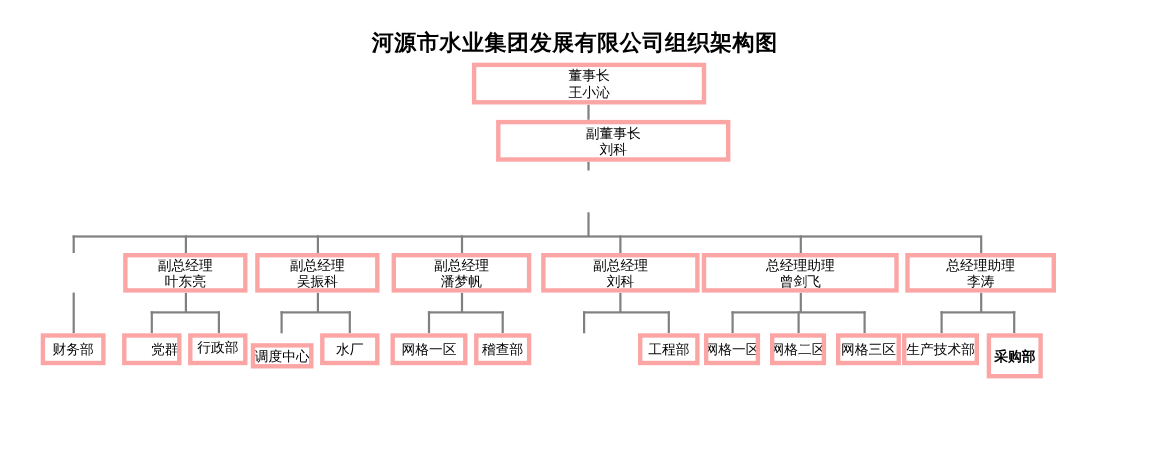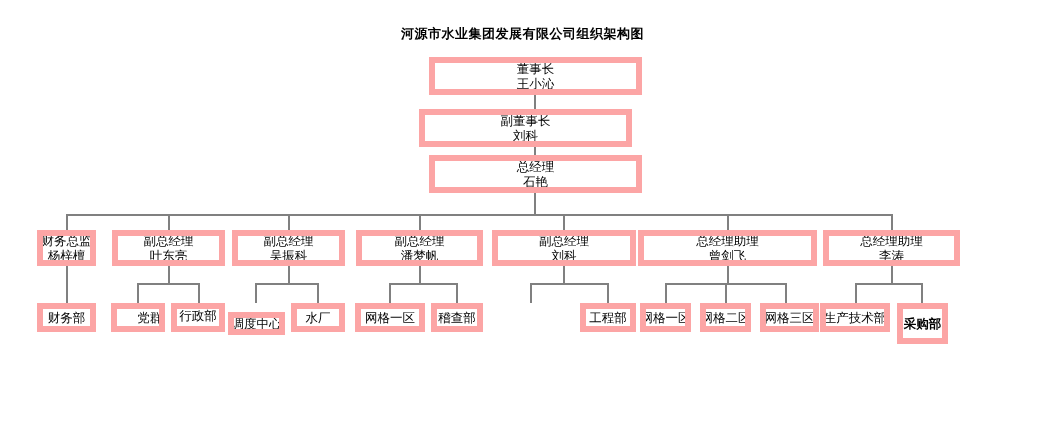--- a/index.html
+++ b/index.html
@@ -16,30 +16,30 @@
     height: 422px;
     background: #ffffff;
     overflow: hidden;
   }
   .chart-title {
     position: absolute;
     left: 0;
     top: 25px;
     width: 1045px;
     text-align: center;
-    font-size: 13px;
+    font-size: 20px;
     font-weight: bold;
     color: #000000;
     letter-spacing: 0.5px;
     white-space: nowrap;
   }
   .node {
     position: absolute;
     box-sizing: border-box;
-    border: 6px solid #fca5a5;
+    border: 4px solid #fca5a5;
     background: #ffffff;
     display: flex;
     flex-direction: column;
     align-items: center;
     justify-content: center;
     color: #000000;
     line-height: 1.22;
     text-align: left;
     overflow: hidden;
     z-index: 2;
@@ -66,48 +66,40 @@
 
   <div class="chart-title">河源市水业集团发展有限公司组织架构图</div>
 
   <div class="node lvl-top" style="left:429px; top:57px; width:213px; height:38px;">
     <span class="ln">董事长</span>
     <span class="ln">王小沁</span>
   </div>
 
   <div class="conn v" style="left:534px; top:95px; height:14px;"></div>
 
-  <div class="node lvl-top" style="left:419px; top:109px; width:213px; height:38px;">
+  <div class="node lvl-top" style="left:451px; top:109px; width:213px; height:38px;">
     <span class="ln">副董事长</span>
     <span class="ln">刘科</span>
   </div>
 
   <div class="conn v" style="left:534px; top:147px; height:8px;"></div>
 
-  <div class="node lvl-top" style="left:429px; top:155px; width:213px; height:38px;">
-    <span class="ln">总经理</span>
-    <span class="ln">石艳</span>
-  </div>
 
   <div class="conn v" style="left:534px; top:193px; height:22px;"></div>
 
   <div class="conn h" style="left:66px; top:214px; width:826px;"></div>
 
   <div class="conn v" style="left:66px;  top:214px; height:16px;"></div>
   <div class="conn v" style="left:168px; top:214px; height:16px;"></div>
   <div class="conn v" style="left:288px; top:214px; height:16px;"></div>
   <div class="conn v" style="left:419px; top:214px; height:16px;"></div>
   <div class="conn v" style="left:563px; top:214px; height:16px;"></div>
   <div class="conn v" style="left:727px; top:214px; height:16px;"></div>
   <div class="conn v" style="left:891px; top:214px; height:16px;"></div>
 
-  <div class="node lvl-mid" style="left:37px; top:230px; width:59px; height:36px;">
-    <span class="ln">财务总监</span>
-    <span class="ln">杨梓檀</span>
-  </div>
 
   <div class="node lvl-mid" style="left:112px; top:230px; width:113px; height:36px;">
     <span class="ln">副总经理</span>
     <span class="ln">叶东亮</span>
   </div>
 
   <div class="node lvl-mid" style="left:232px; top:230px; width:113px; height:36px;">
     <span class="ln">副总经理</span>
     <span class="ln">吴振科</span>
   </div>

